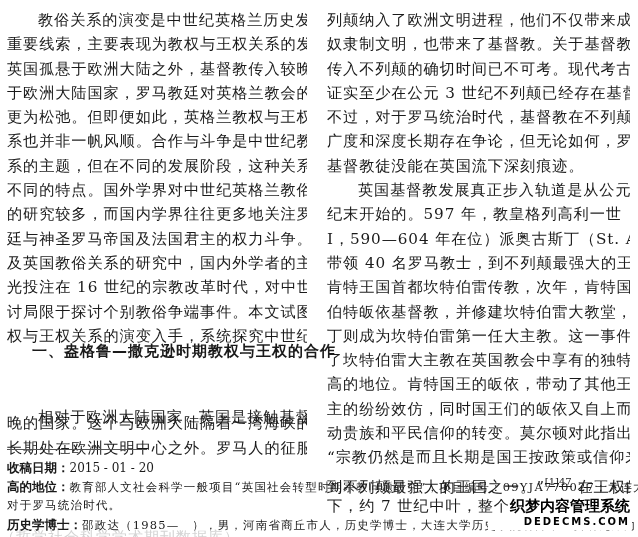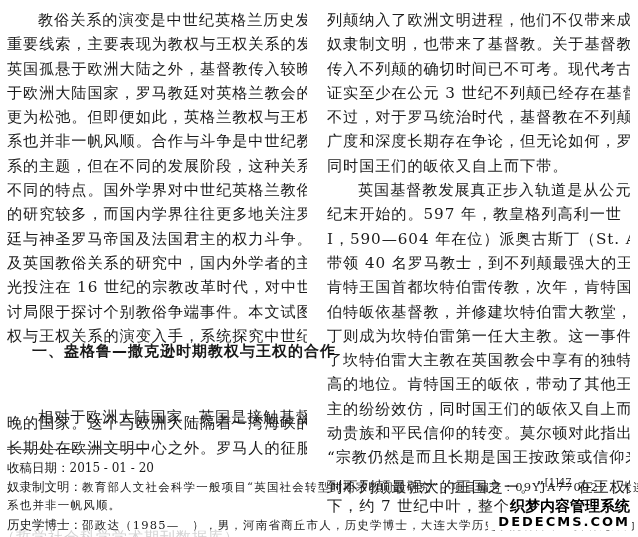--- a/index.html
+++ b/index.html
@@ -28,31 +28,31 @@
     position: absolute; left: 7px; top: 449px; width: 140px; height: 1px;
     background: #555;
   }
   .footnotes {
     position: absolute; left: 7px; top: 458px; width: 630px;
     font-size: 12px; line-height: 19px; white-space: nowrap;
   }
   .fn-row { display: block; height: 19px; }
   .fn-label {
     font-family: "DejaVu Sans", "Liberation Sans", sans-serif;
-    font-weight: normal; font-size: 12.5px;
+    font-weight: bold; font-size: 12.5px;
   }
   .fn-text { letter-spacing: 1.2px; font-size: 11.5px; }
   .watermark {
     position: absolute; right: 6px; top: 498px; text-align: right;
     font-family: "DejaVu Sans", "Liberation Sans", sans-serif; font-weight: bold;
     color: #000; line-height: 16px;
     text-shadow: -1px -1px 0 #fff, 1px -1px 0 #fff, -1px 1px 0 #fff, 1px 1px 0 #fff;
   }
   .wm-cn { font-size: 15px; letter-spacing: 0px; background: #fff; padding: 0 2px; margin-left: 20px; }
-  .wm-en { font-size: 13px; letter-spacing: 2px; background: #fff; padding: 0 2px; display:block; }
+  .wm-en { font-size: 10px; letter-spacing: 2px; background: #fff; padding: 0 2px; display:block; }
   .ghost-footer {
     position: absolute; left: 0; top: 528px; font-size: 15px; color: #d4d4d4;
     white-space: nowrap; letter-spacing: 1px;
   }
 </style>
 </head>
 <body>
 
 <div class="page">
 
@@ -84,43 +84,43 @@
     <span class="line">长期处在欧洲文明中心之外。罗马人的征服把不</span>
   </div>
 
   <div class="col col-right">
     <span class="line">列颠纳入了欧洲文明进程，他们不仅带来成熟的</span>
     <span class="line">奴隶制文明，也带来了基督教。关于基督教最早</span>
     <span class="line">传入不列颠的确切时间已不可考。现代考古发掘</span>
     <span class="line">证实至少在公元 3 世纪不列颠已经存在基督徒。</span>
     <span class="line">不过，对于罗马统治时代，基督教在不列颠传播的</span>
     <span class="line">广度和深度长期存在争论，但无论如何，罗马时代</span>
-    <span class="line">同时国王们的皈依又自上而下带。</span>
+    <span class="line">基督教徒没能在英国流下深刻痕迹。</span>
     <span class="line indent">英国基督教发展真正步入轨道是从公元 6 世</span>
     <span class="line">纪末开始的。597 年，教皇格列高利一世（Gregory</span>
     <span class="line">I，590—604 年在位）派奥古斯丁（St.  Augustine）</span>
     <span class="line">带领 40 名罗马教士，到不列颠最强大的王国之一</span>
     <span class="line">肯特王国首都坎特伯雷传教，次年，肯特国王埃塞</span>
     <span class="line">伯特皈依基督教，并修建坎特伯雷大教堂，奥古斯</span>
     <span class="line">丁则成为坎特伯雷第一任大主教。这一事件奠定</span>
     <span class="line">了坎特伯雷大主教在英国教会中享有的独特而崇</span>
     <span class="line">高的地位。肯特国王的皈依，带动了其他王国君</span>
     <span class="line">主的纷纷效仿，同时国王们的皈依又自上而下带</span>
     <span class="line">动贵族和平民信仰的转变。莫尔顿对此指出：</span>
     <span class="line">“宗教仍然是而且长期是国王按政策或信仰来决</span>
     <span class="line"><span>到不列颠最强大的王国之一。”</span><span class="sup">[1]47</span><span> 在王权的支持</span></span>
     <span class="line">下，约 7 世纪中叶，整个英格兰东南都被纳入基督</span>
   </div>
 
   <div class="divider"></div>
 
   <div class="footnotes">
     <span class="fn-row"><span class="fn-label">收稿日期：</span><span>2015 - 01 - 20</span></span>
-    <span class="fn-row"><span class="fn-label">奴隶制文明：</span><span class="fn-text">教育部人文社会科学一般项目“英国社会转型时期宗教问题研究”，项目编号：09YJA770027；大连大学博士科</span></span>
-    <span class="fn-row"><span class="fn-text">系也并非一帆风顺。</span></span>
+    <span class="fn-row"><span class="fn-label">高的地位：</span><span class="fn-text">教育部人文社会科学一般项目“英国社会转型时期宗教问题研究”，项目编号：09YJA770027；大连大学博士科</span></span>
+    <span class="fn-row"><span class="fn-text">对于罗马统治时代。</span></span>
     <span class="fn-row"><span class="fn-label">历史学博士：</span><span class="fn-text">邵政达（1985—　），男，河南省商丘市人，历史学博士，大连大学历史学院讲师，主要研究方向</span></span>
   </div>
 
   <div class="ghost-footer">（哲学社会科学学术期刊数据库）</div>
 
   <div class="watermark">
     <span class="wm-cn">织梦内容管理系统</span>
     <span class="wm-en">DEDECMS.COM</span>
   </div>
 

